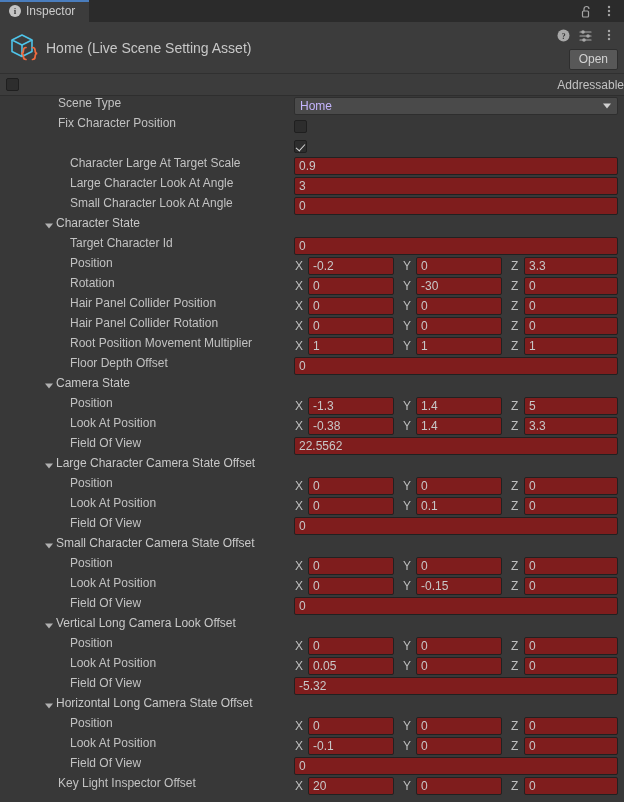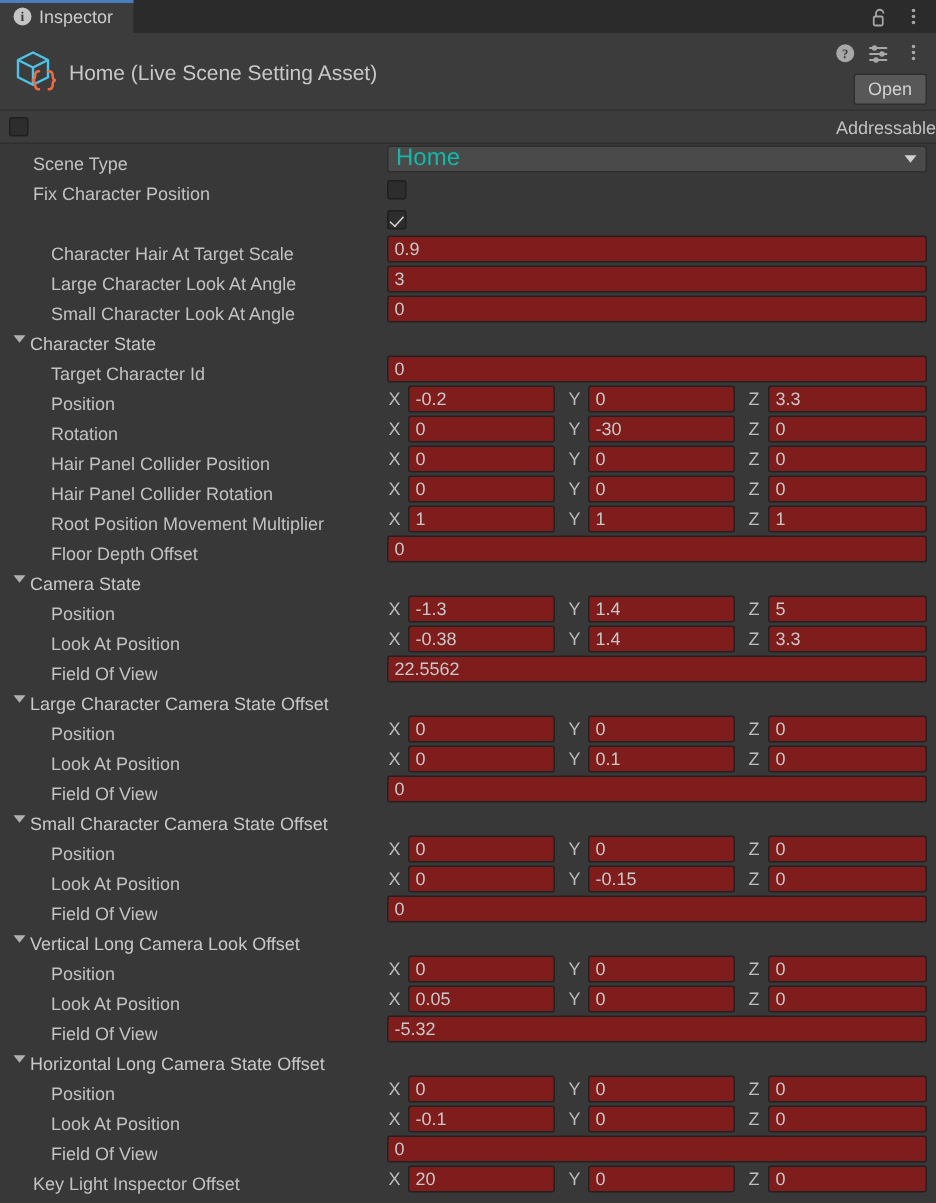--- a/index.html
+++ b/index.html
@@ -86,22 +86,23 @@
     background: #3c3c3c;
     border-bottom: 1px solid #2e2e2e;
     display: flex; align-items: center;
     padding-left: 6px; gap: 7px; justify-content: space-between;
   }
 
   
   .body { background: #383838; }
   .row {
     height: 20px;
-    display: flex; align-items: flex-end;
+    display: flex; align-items: flex-start;
     position: relative;
+    margin-left: 36px;
   }
   .label {
     font-size: 12px;
     color: #c2c2c2;
     white-space: nowrap;
     overflow: hidden;
   }
   .row.indent0 .label { padding-left: 22px; }
   .row.indent1 .label { padding-left: 34px; }
   .row.foldout .label { padding-left: 20px; color: #c8c8c8; }
@@ -148,22 +149,22 @@
   .vec .txtfield { margin-right: 8px; }
   .vec-part:last-child .txtfield { margin-right: 0; }
 
   
   .dropdown {
     flex: 1 1 auto;
     height: 18px;
     background: #4a4a4a;
     border: 1px solid #2e2e2e;
     border-radius: 2px;
-    color: #14b8a6;
-    font-size: 16px;
+    color: #c4b5fd;
+    font-size: 12px;
     line-height: 16px;
     padding: 0 5px;
     display: flex; align-items: center;
     position: relative;
   }
   .dropdown .caret {
     position: absolute; right: 6px; top: 50%;
     transform: translateY(-50%);
     width: 0; height: 0;
     border-left: 4px solid transparent;
@@ -281,21 +282,21 @@
       <div class="fields cb">
         <span class="checkbox"></span>
       </div>
     </div>
     <div class="row indent0">
       <div class="fields cb">
         <span class="checkbox checked"></span>
       </div>
     </div>
     <div class="row indent1">
-      <span class="label">Character Hair At Target Scale</span>
+      <span class="label">Character Large At Target Scale</span>
       <div class="fields">
         <div class="txtfield">0.9</div>
       </div>
     </div>
     <div class="row indent1">
       <span class="label">Large Character Look At Angle</span>
       <div class="fields">
         <div class="txtfield">3</div>
       </div>
     </div>

